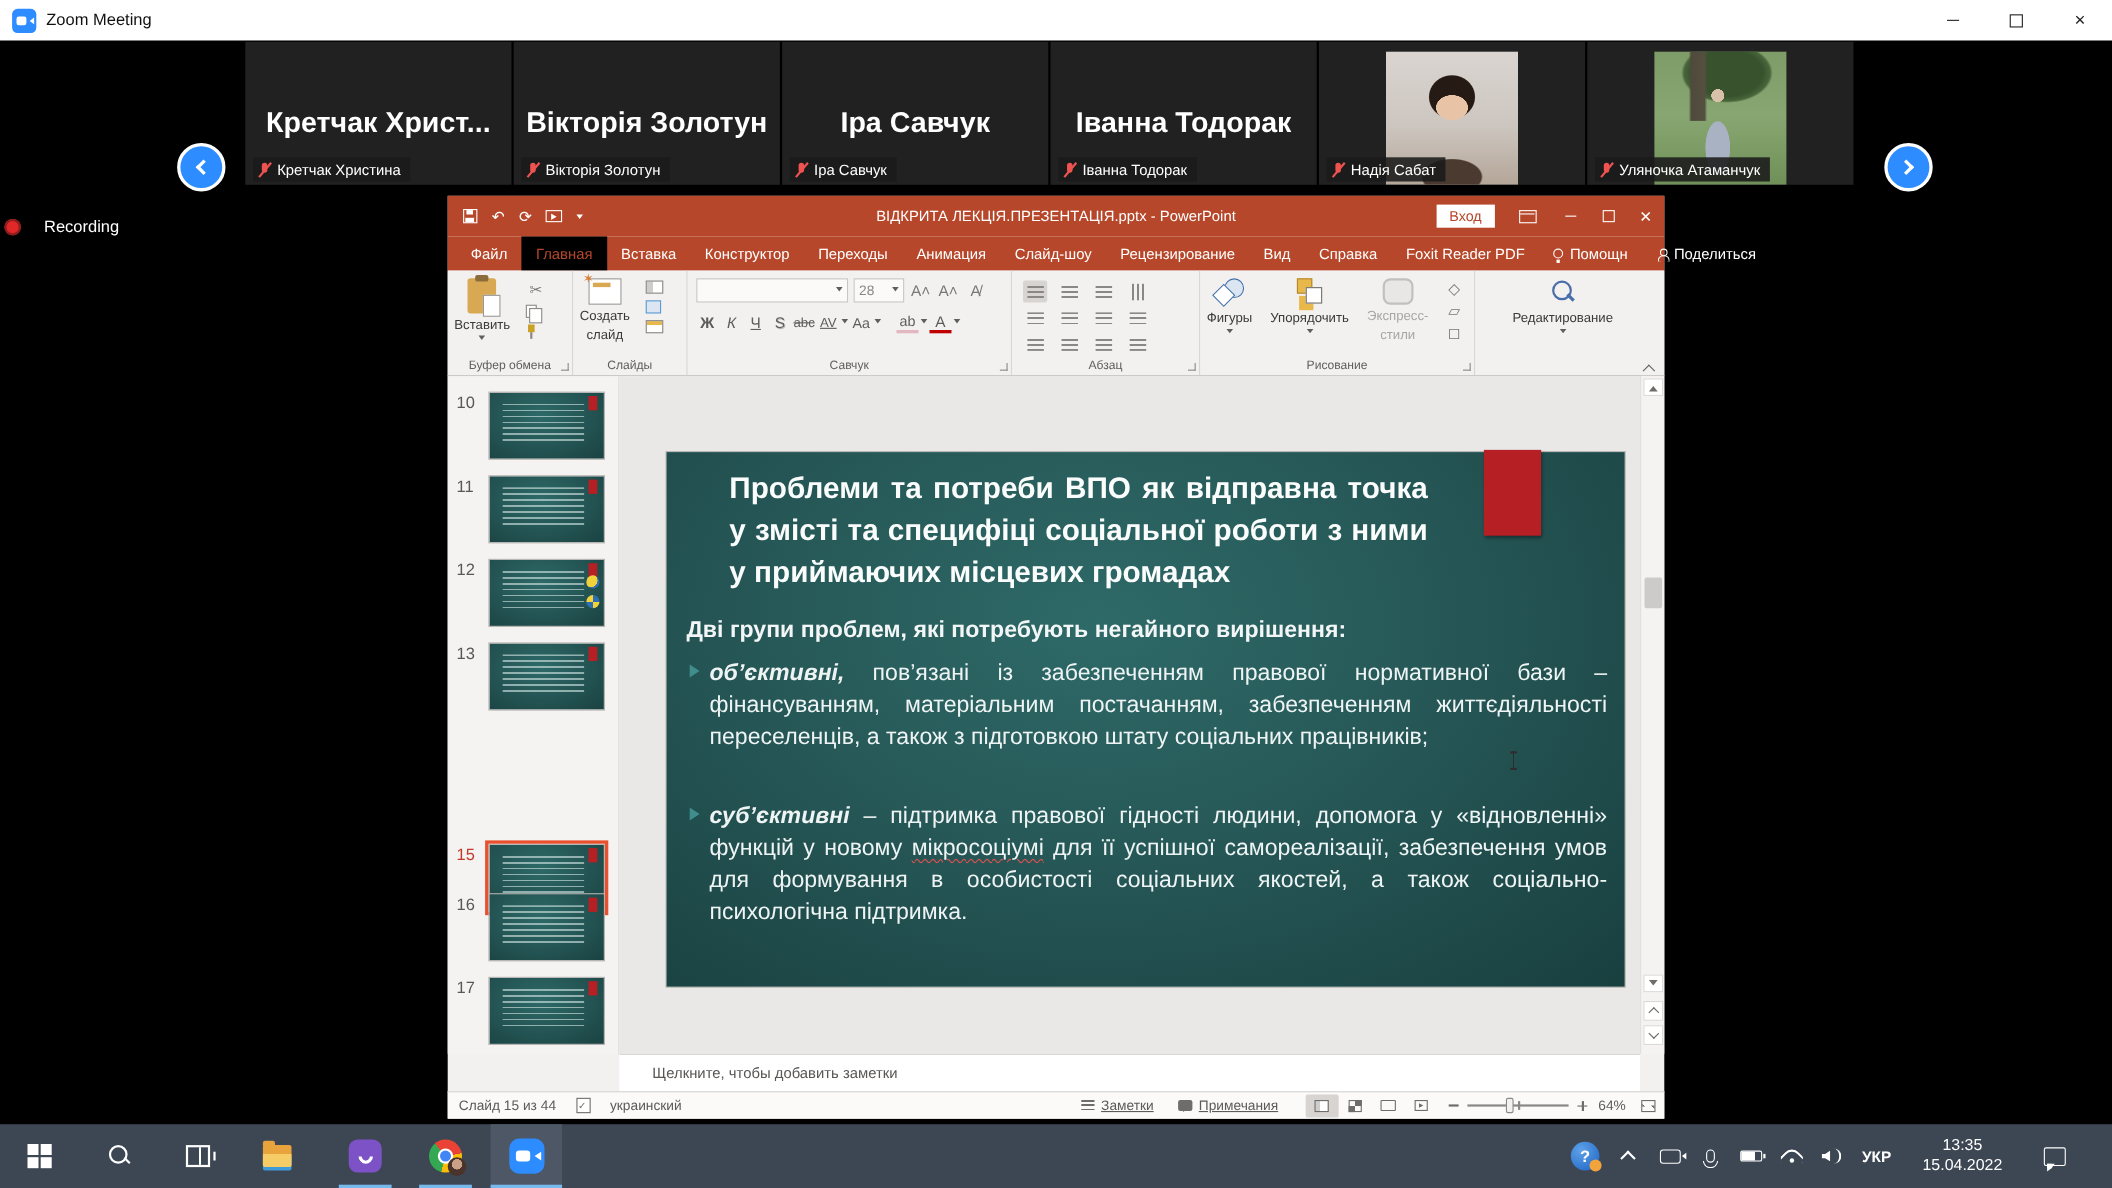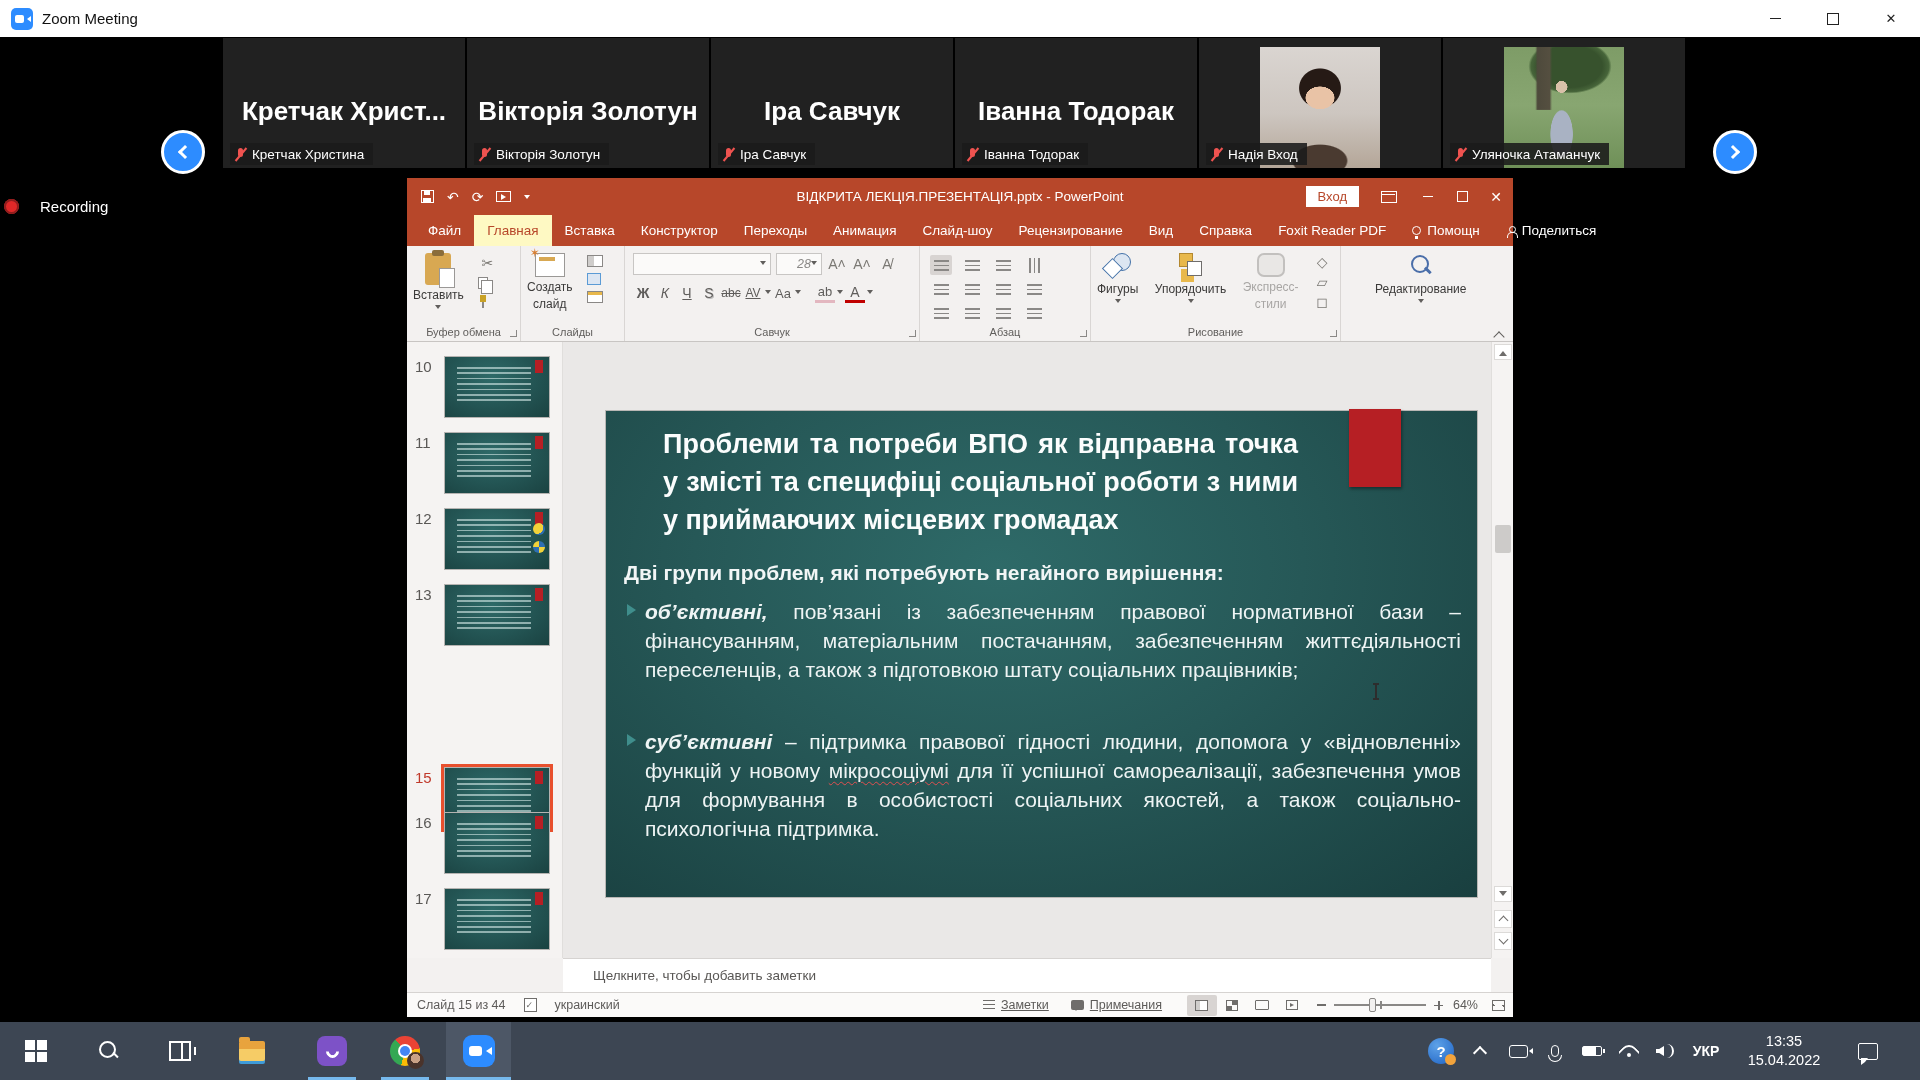--- a/index.html
+++ b/index.html
@@ -64,21 +64,21 @@
   .signin{background:#fff;color:#B7472A;font-size:13px;padding:3px 12px;margin-right:22px;}
   .ribopt{width:16px;height:12px;border:1.5px solid #fff;position:relative;margin-right:14px;}
   .ribopt::before{content:"";position:absolute;left:0;top:2px;width:13px;height:1.5px;background:#fff;}
   .pwb{width:34px;height:37px;display:flex;align-items:center;justify-content:center;color:#fff;}
   .pwb-min::before{content:"";width:10px;height:1.5px;background:#fff;display:block;}
   .pwb-max::before{content:"";width:9px;height:9px;border:1.2px solid #fff;display:block;}
   .pwb-close{font-size:14px;}
 
   .ppt-tabs{position:absolute;left:0;top:37px;right:0;height:31px;background:#B7472A;display:flex;align-items:stretch;padding-left:8px;}
   .ptab{color:#fff;font-size:13.5px;display:flex;align-items:center;padding:0 13px;gap:6px;white-space:nowrap;}
-  .ptab.active{background:#fef9c3;color:#B7472A;}
+  .ptab.active{background:#000000;color:#B7472A;}
   .bulb{width:9px;height:9px;border:1.5px solid #fff;border-radius:50%;position:relative;}
   .bulb::after{content:"";position:absolute;left:2px;top:9px;width:3px;height:3px;background:#fff;}
   .person{width:10px;height:10px;position:relative;}
   .person::before{content:"";position:absolute;left:3px;top:0;width:5px;height:5px;border:1.2px solid #fff;border-radius:50%;}
   .person::after{content:"";position:absolute;left:1px;top:6px;width:9px;height:5px;border:1.2px solid #fff;border-bottom:none;border-radius:5px 5px 0 0;}
 
   
   .ribbon{position:absolute;left:0;top:68px;right:0;height:96px;background:#f3f1f0;border-bottom:1px solid #c8c5c3;display:flex;}
   .rgroup{position:relative;height:100%;border-right:1px solid #d9d6d4;padding-top:5px;}
   .glabel{position:absolute;bottom:3px;left:0;right:0;text-align:center;font-size:11px;color:#605e5c;}
@@ -94,21 +94,21 @@
   .ico-copy::before{content:"";position:absolute;left:2px;top:2px;width:10px;height:12px;border:1.2px solid #8a8886;background:#fff;}
   .ico-painter{width:10px;height:12px;position:relative;}
   .ico-painter::before{content:"";position:absolute;left:2px;top:0;width:6px;height:7px;background:#c9a227;}
   .ico-painter::after{content:"";position:absolute;left:4px;top:7px;width:2px;height:6px;background:#8a8886;}
   .ico-newslide{width:30px;height:24px;background:#fff;border:1px solid #9a9896;position:relative;}
   .ico-newslide::before{content:"";position:absolute;left:3px;top:3px;width:16px;height:4px;background:#d8a852;}
   .ico-newslide::after{content:"✶";position:absolute;left:-6px;top:-8px;color:#d87f33;font-size:12px;}
   .ico-layout{width:16px;height:12px;border:1px solid #8a8886;background:linear-gradient(90deg,#cfcdcb 40%,#fff 40%);}
   .ico-reset{width:14px;height:12px;border:1px solid #5b9bd5;background:#dce6f2;}
   .ico-section{width:16px;height:12px;border:1px solid #8a8886;background:linear-gradient(180deg,#e8b84b 35%,#fff 35%);}
-  .combo{height:22px;border:1px solid #c8c6c4;background:#fbfaf9;display:inline-flex;align-items:center;justify-content:flex-end;padding:0 4px;color:#8a8886;font-size:12.5px;font-style:italic;}
+  .combo{height:22px;border:1px solid #c8c6c4;background:#fbfaf9;display:inline-flex;align-items:center;justify-content:space-between;padding:0 4px;color:#8a8886;font-size:12.5px;}
   .fontrow1{display:flex;gap:5px;align-items:center;padding:2px 8px 0 8px;}
   .fontrow2{display:flex;gap:2px;align-items:center;padding:8px 8px 0 8px;font-size:14px;color:#5f5d5b;}
   .fbtn{min-width:20px;height:20px;display:flex;align-items:center;justify-content:center;}
   .achar{font-size:14px;color:#7a7873;}
   .lines-ico{width:15px;height:11px;background:repeating-linear-gradient(180deg,#8a8886 0 1.6px,transparent 1.6px 4.6px);}
   .pararow{display:flex;gap:9px;align-items:center;padding:4px 10px 0 10px;}
   .pbtn{width:22px;height:20px;display:flex;align-items:center;justify-content:center;border-radius:2px;}
   .pbtn.pressed{background:#d8d4d2;}
   .ico-shapes{width:30px;height:26px;position:relative;}
   .ico-shapes::before{content:"";position:absolute;right:2px;top:0;width:16px;height:16px;border:1.5px solid #4472a8;border-radius:50%;background:#dce6f2;}
@@ -288,21 +288,21 @@
       <div class="big">Іванна Тодорак</div>
       <div class="name-tag">
         <span class="mic-off"></span>
         <span>Іванна Тодорак</span>
       </div>
     </div>
     <div class="tile" style="left:1199px;">
       <div class="photo photo-nadiia"></div>
       <div class="name-tag">
         <span class="mic-off"></span>
-        <span>Надія Вход</span>
+        <span>Надія Сабат</span>
       </div>
     </div>
     <div class="tile" style="left:1443px;">
       <div class="photo photo-ulia"></div>
       <div class="name-tag">
         <span class="mic-off"></span>
         <span>Уляночка Атаманчук</span>
       </div>
     </div>
 

